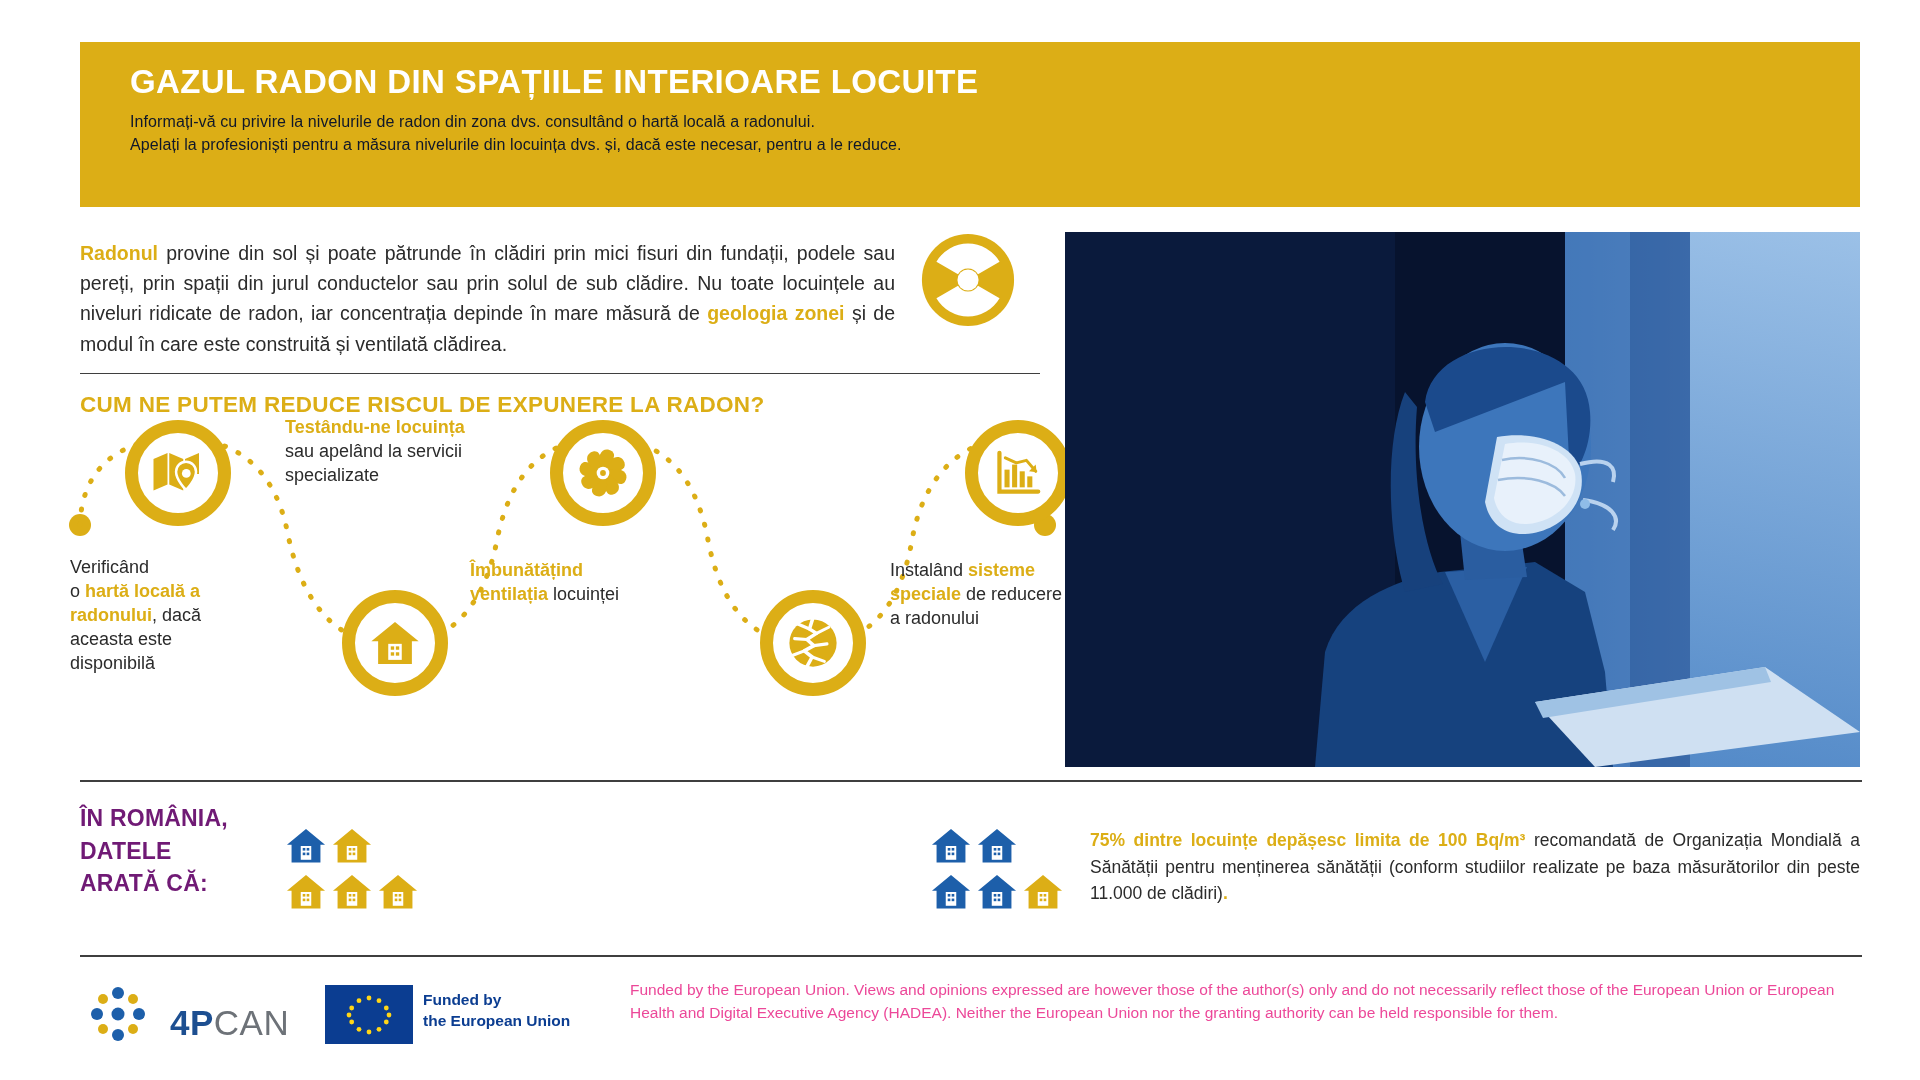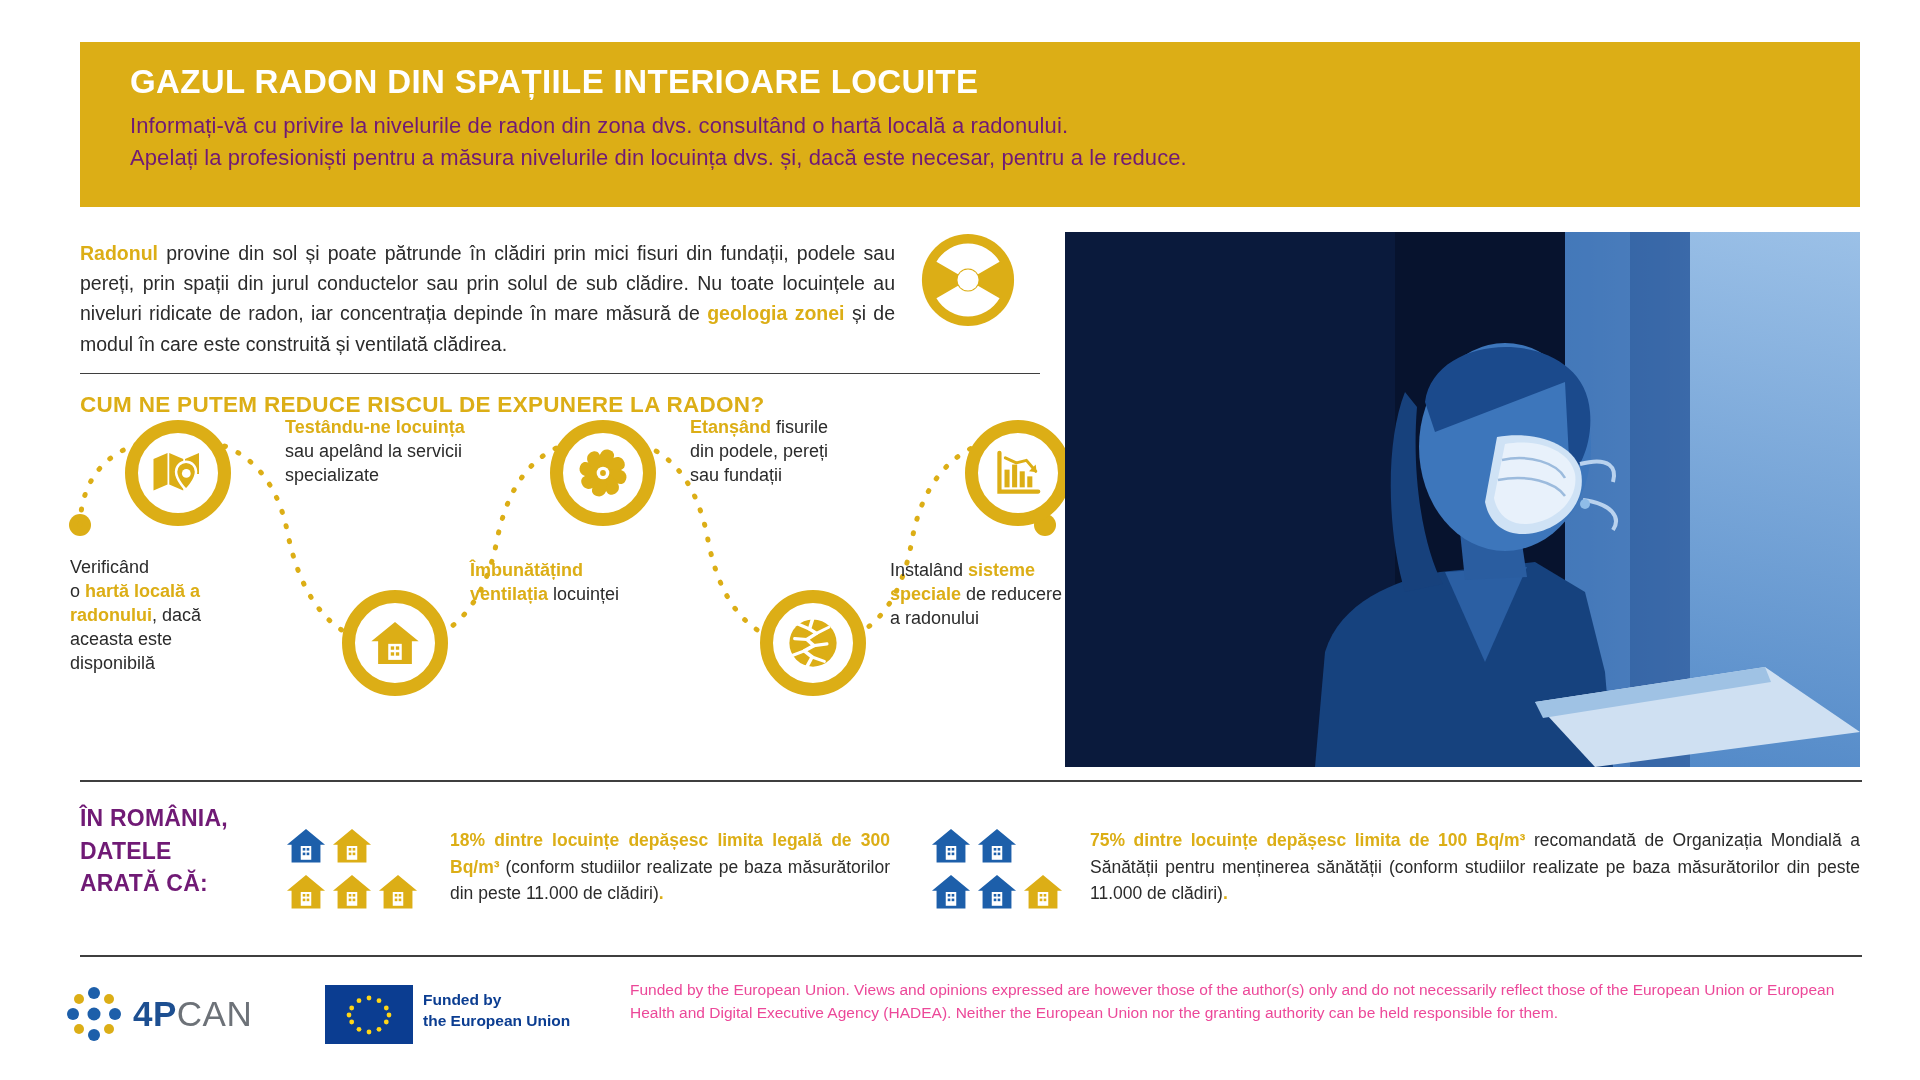--- a/index.html
+++ b/index.html
@@ -17,21 +17,21 @@
     position:absolute;left:80px;top:42px;width:1780px;height:165px;
     background:#dcae16;
     padding:22px 48px 0 50px;
     box-sizing:border-box;
   }
   .banner-title{
     font-size:33px;font-weight:bold;color:#ffffff;
     letter-spacing:.4px;margin:0 0 10px 0;line-height:1.1;
   }
   .banner-line{
-    font-size:22px;color:#701a75;line-height:1.45;font-weight:400;
+    font-size:16px;color:#0f172a;line-height:1.45;font-weight:400;
     letter-spacing:.1px;
   }
 
   
   .intro{
     position:absolute;left:80px;top:238px;width:820px;
   }
   .intro p{
     margin:0;font-size:19.5px;line-height:1.55;text-align:justify;
     color:#2b2b2b;width:815px;
@@ -84,21 +84,21 @@
     font-size:23px;font-weight:bold;color:#701a75;line-height:1.42;letter-spacing:.2px;
   }
   .houses{position:absolute;display:flex;flex-wrap:wrap;width:140px;gap:4px;}
   .houses .hrow{display:flex;gap:4px;}
   .stat-text{
     position:absolute;font-size:17.5px;line-height:1.52;text-align:justify;color:#2b2b2b;
   }
   .stat-text b{color:#dcae16;font-weight:bold;}
 
   
-  .logo4p{position:absolute;left:64px;top:985px;display:flex;align-items:center;gap:9px;}
+  .logo4p{position:absolute;left:88px;top:985px;display:flex;align-items:flex-end;gap:22px;}
   .logo4p .word{font-size:35px;letter-spacing:.5px;color:#1d4f91;font-weight:bold;}
   .logo4p .word .grey{color:#6d7278;font-weight:400;}
 
   .euflag{
     position:absolute;left:325px;top:985px;width:88px;height:59px;background:#0b3d91;
   }
   .eu-text{
     position:absolute;left:423px;top:990px;font-size:15.5px;font-weight:bold;
     color:#0b3d91;line-height:1.35;
   }
@@ -230,23 +230,20 @@
     </div>
 
     <div class="step-text" style="left:225px;top:-15px;width:195px;">
       <b>Testându-ne locuința</b><span> sau apelând la servicii specializate</span>
     </div>
 
     <div class="step-text" style="left:410px;top:128px;width:170px;">
       <b>Îmbunătățind ventilația</b><span> locuinței</span>
     </div>
 
-    <div class="step-text" style="left:630px;top:-15px;width:160px;">
-      <b>Etanșând</b><span> fisurile din podele, pereți sau fundații</span>
-    </div>
 
     <div class="step-text" style="left:830px;top:128px;width:180px;">
       <span>Instalând </span><b>sisteme speciale</b><span> de reducere a radonului</span>
     </div>
   </div>
 
   <div class="photo">
     <svg width="795" height="535" viewBox="0 0 795 535">
       <defs>
         <linearGradient id="wallg" x1="0" y1="0" x2="0" y2="1">
@@ -339,23 +336,20 @@
         <path d="M32 6 L61 30 L54 30 L54 57 L10 57 L10 30 L3 30 Z" fill="#dcae16"></path>
         <rect x="24" y="32" width="16" height="21" fill="#ffffff"></rect>
         <rect x="27" y="35" width="4" height="4" fill="#dcae16"></rect>
           <rect x="33" y="35" width="4" height="4" fill="#dcae16"></rect>
         <rect x="27" y="42" width="4" height="4" fill="#dcae16"></rect>
           <rect x="33" y="42" width="4" height="4" fill="#dcae16"></rect>
       </svg>
     </div>
   </div>
 
-  <div class="stat-text" style="left:450px;top:827px;width:440px;">
-    <b>18% dintre locuințe depășesc limita legală de 300 Bq/m³</b><span> (conform studiilor realizate pe baza măsurătorilor din peste 11.000 de clădiri)</span><b>.</b>
-  </div>
 
   <div class="houses" style="left:930px;top:825px;">
     <div class="hrow">
       <svg width="42" height="42" viewBox="0 0 64 64">
         <path d="M32 6 L61 30 L54 30 L54 57 L10 57 L10 30 L3 30 Z" fill="#1d5faa"></path>
         <rect x="24" y="32" width="16" height="21" fill="#ffffff"></rect>
         <rect x="27" y="35" width="4" height="4" fill="#1d5faa"></rect>
           <rect x="33" y="35" width="4" height="4" fill="#1d5faa"></rect>
         <rect x="27" y="42" width="4" height="4" fill="#1d5faa"></rect>
           <rect x="33" y="42" width="4" height="4" fill="#1d5faa"></rect>

